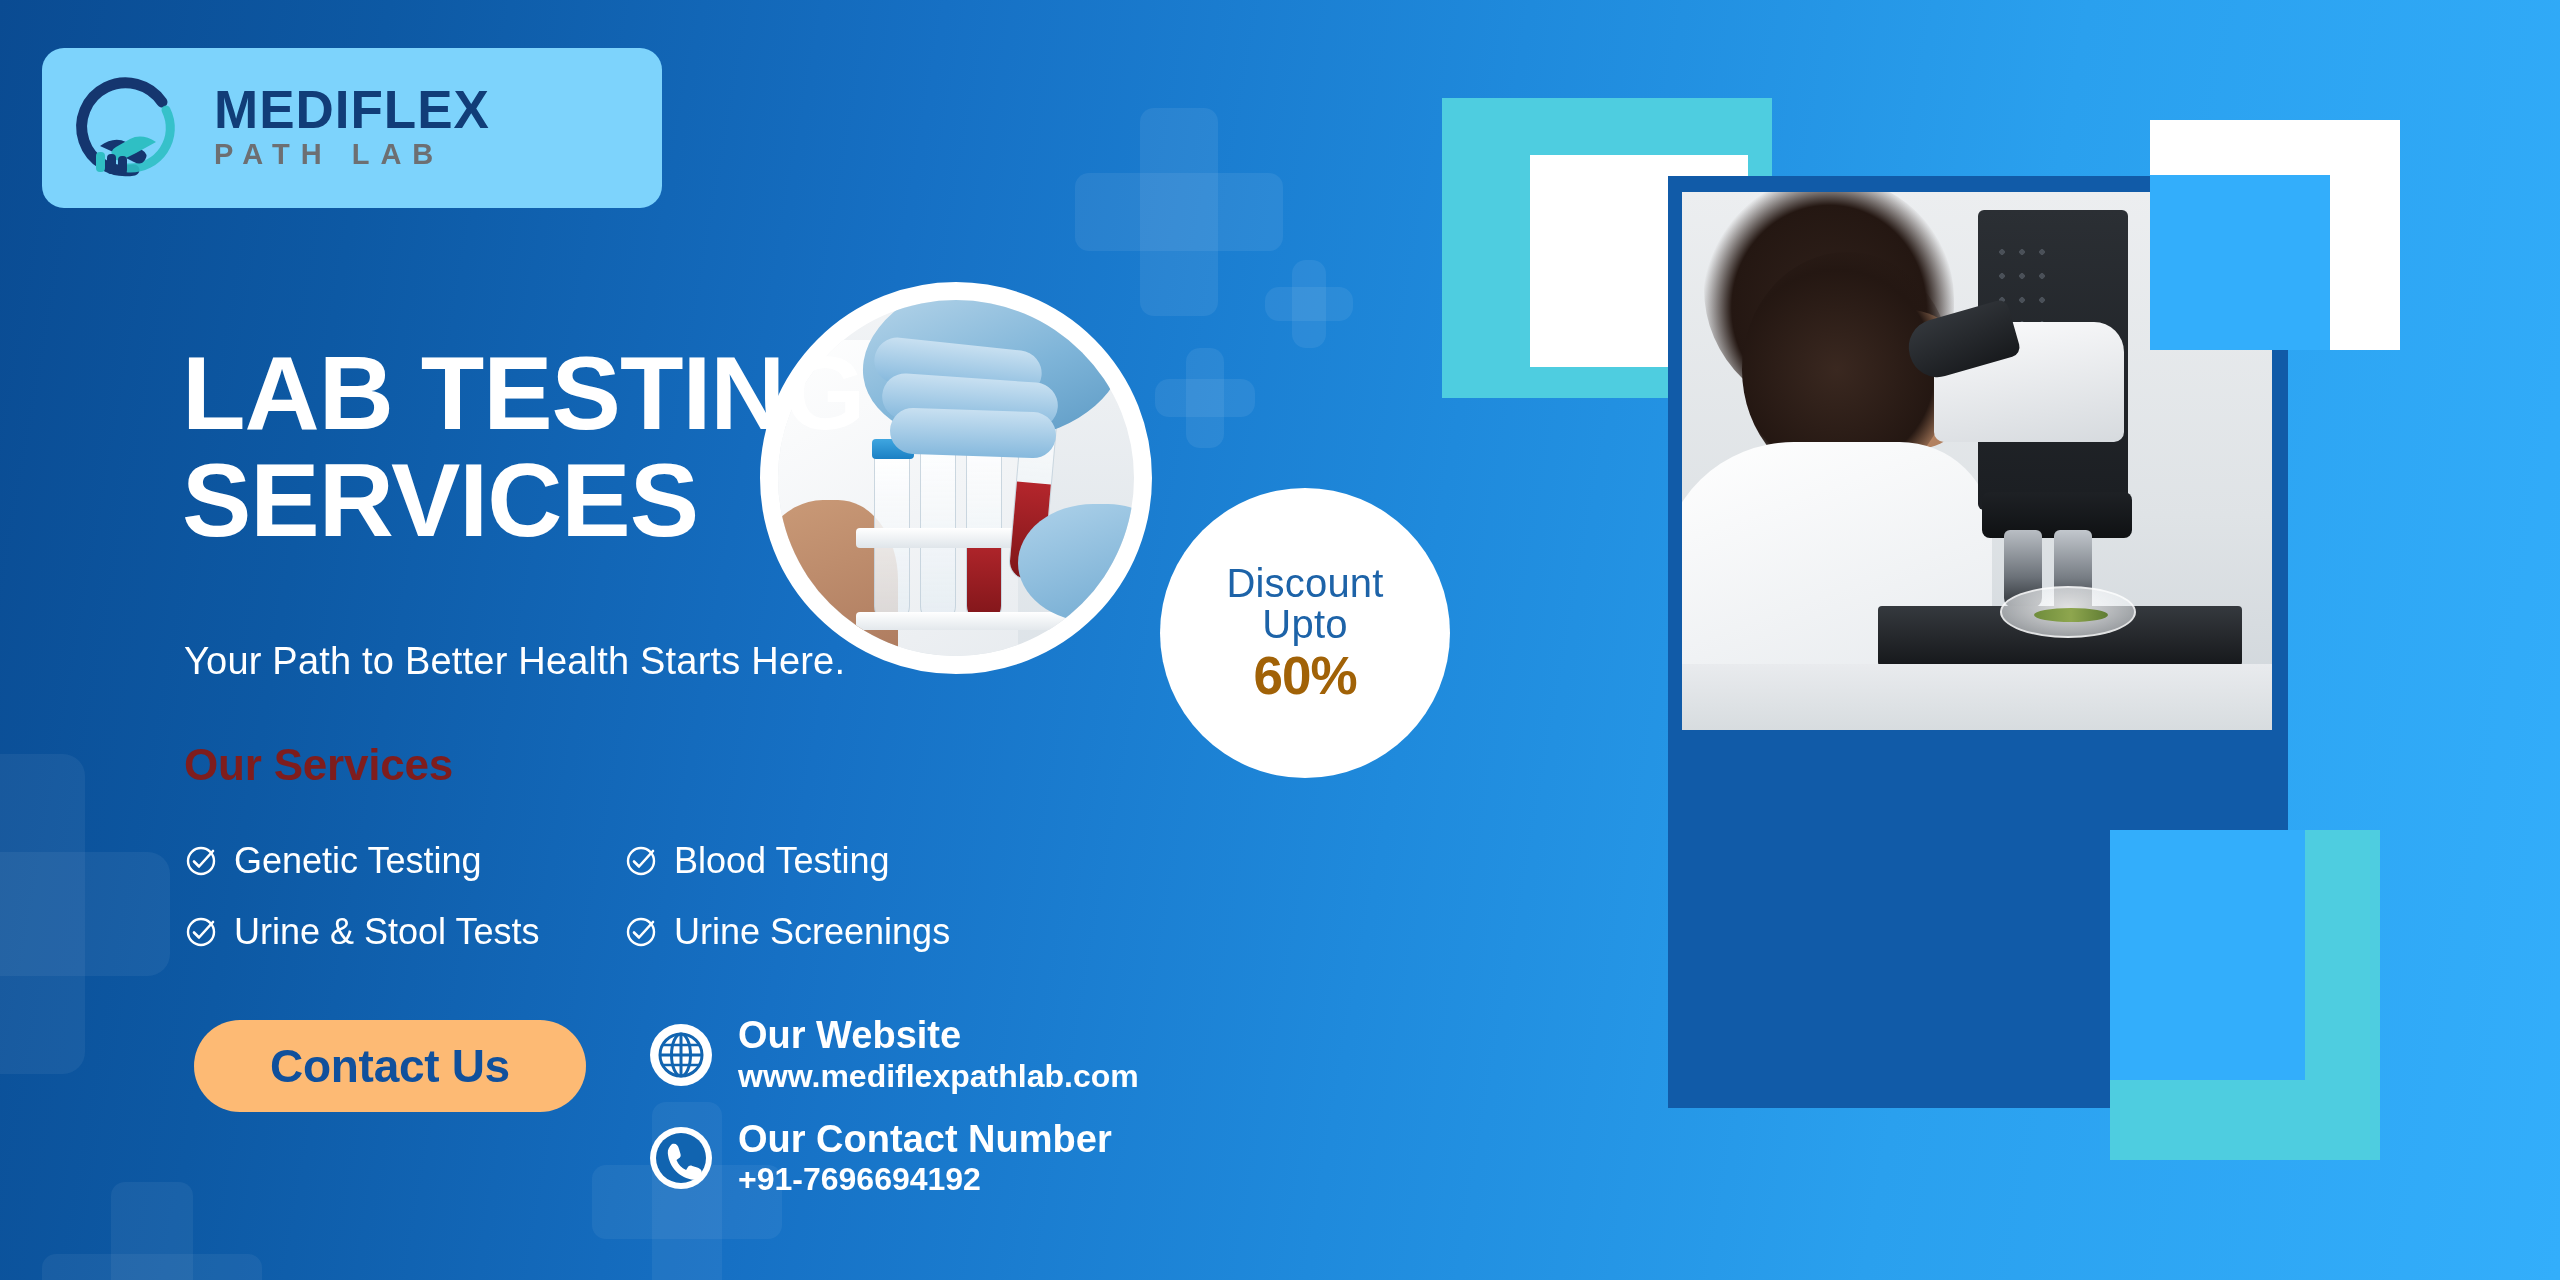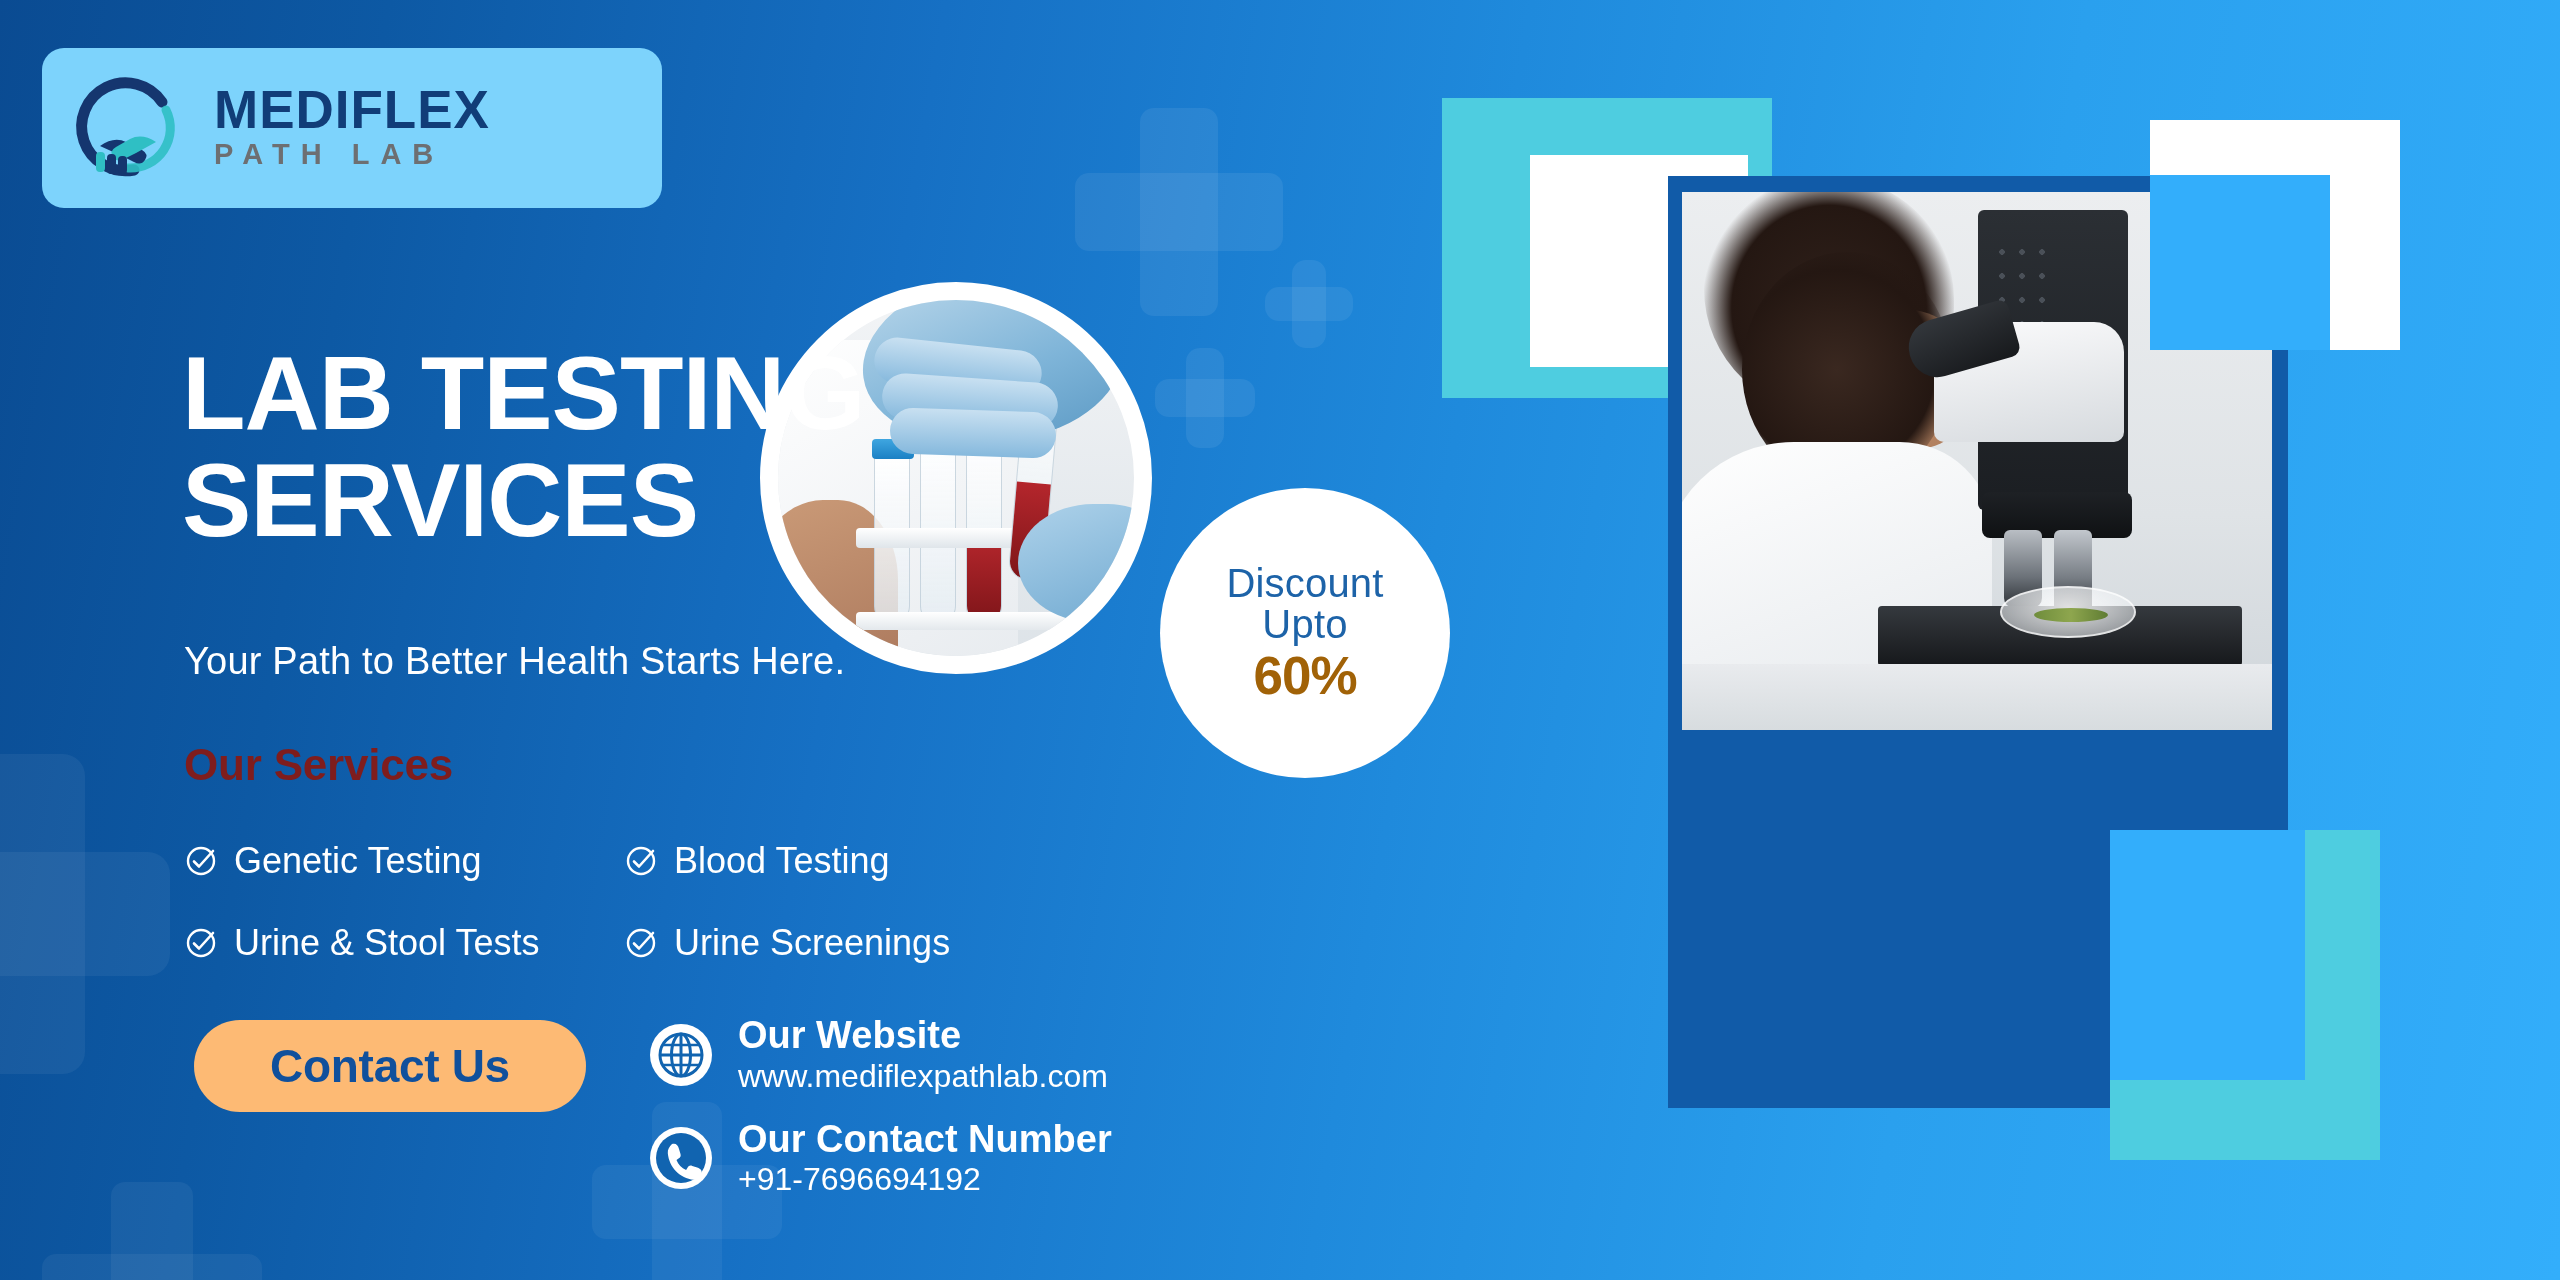--- a/index.html
+++ b/index.html
@@ -253,40 +253,40 @@
   #tagline {
     position:absolute; left:184px; top:640px;
     font-size:38px; color:#ffffff; font-weight:400; letter-spacing:.2px;
   }
   #services-title {
     position:absolute; left:184px; top:740px;
     font-size:44px; font-weight:700; color:#7f1d1d; letter-spacing:-.2px;
   }
   #services-grid {
     position:absolute; left:184px; top:840px; width:830px;
-    display:grid; grid-template-columns:440px 1fr; row-gap:40px;
+    display:grid; grid-template-columns:440px 1fr; row-gap:29px;
   }
   .service-item { display:flex; align-items:center; gap:16px; }
   .service-item .label { font-size:36px; color:#ffffff; font-weight:400; }
   .check-icon { width:34px; height:34px; flex:0 0 auto; }
 
   #contact-button {
     position:absolute; left:194px; top:1020px; width:392px; height:92px;
     background:#fdba74; border-radius:48px;
     display:flex; align-items:center; justify-content:center; cursor:pointer;
   }
   #contact-button span {
     font-size:46px; font-weight:800; color:#10509c; letter-spacing:-.3px;
   }
 
   #contact-info { position:absolute; left:648px; top:1014px; width:760px; }
   .contact-row { display:flex; align-items:center; gap:24px; margin-bottom:22px; }
   .contact-row .ic { width:66px; height:66px; flex:0 0 auto; }
   .contact-row .lbl { font-size:38px; font-weight:800; color:#ffffff; line-height:1.12; }
-  .contact-row .val { font-size:32px; font-weight:400; color:#ffffff; line-height:1.22; }
+  .contact-row .val { font-size:32px; font-weight:700; color:#ffffff; line-height:1.22; }
 </style>
 </head>
 <body>
 
 <div class="cross" id="cross-big-top">
     <i></i>
     <b></b>
   </div>
 <div class="cross" id="cross-mid-top">
     <i></i>

